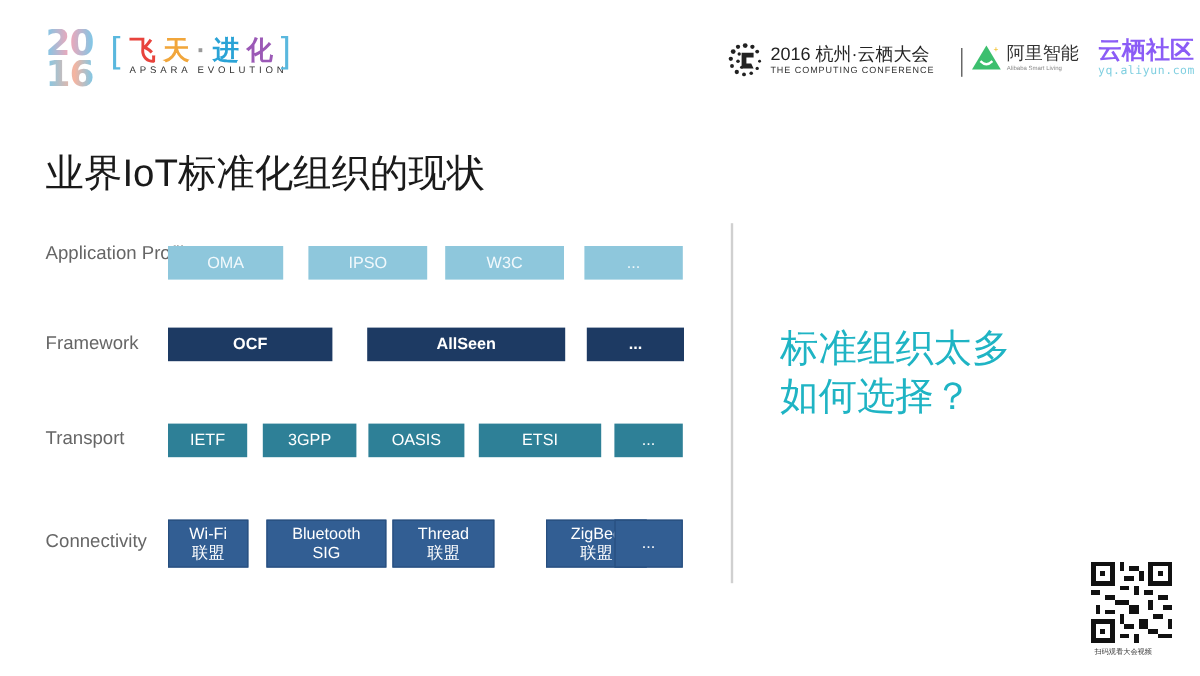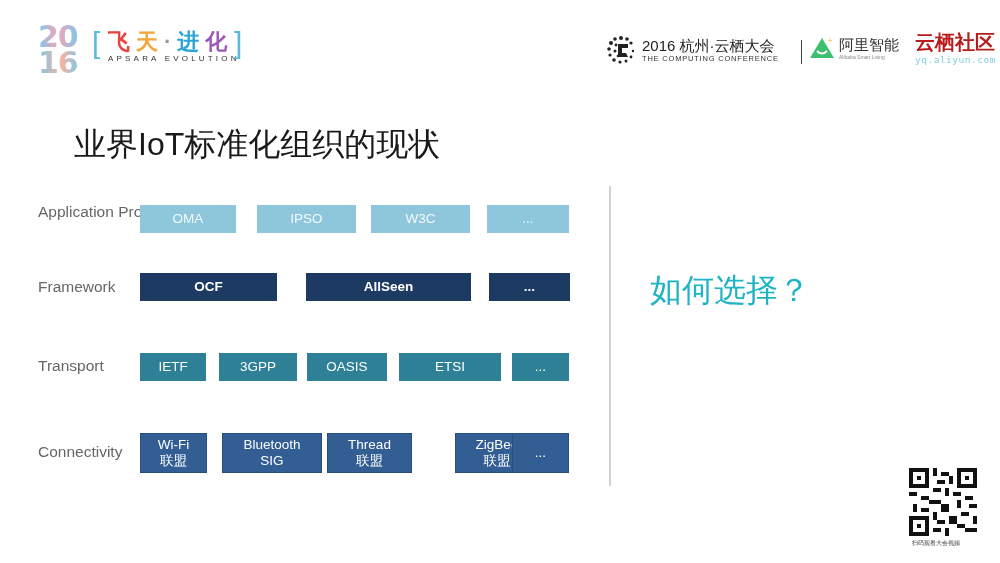--- a/index.html
+++ b/index.html
@@ -28,25 +28,25 @@
     .conf-text { display: flex; flex-direction: column; }
     .conf-text .t1 { font-size: 15px; color: #222; line-height: 17px; white-space: nowrap; }
     .conf-text .t2 { font-size: 7.5px; letter-spacing: 0.8px; color: #333; line-height: 10px; white-space: nowrap; }
     .divider-v { position: absolute; left: 801px; top: 40px; width: 1px; height: 24px; background: #444; }
     .ali-logo { position: absolute; left: 810px; top: 36px; display: flex; align-items: flex-start; }
     .ali-logo .tri { width: 26px; height: 24px; position: relative; margin-right: 3px; }
     .ali-logo .txt { display: flex; flex-direction: column; }
     .ali-logo .txt .t1 { font-size: 15px; color: #333; line-height: 18px; }
     .ali-logo .txt .t2 { font-size: 5px; color: #888; line-height: 7px; }
     .yq-logo { position: absolute; left: 915px; top: 30px; display: flex; flex-direction: column; align-items: flex-start; }
-    .yq-logo .t1 { font-size: 20px; font-weight: bold; color: #b91c1c; line-height: 24px; letter-spacing: 0px; }
+    .yq-logo .t1 { font-size: 20px; font-weight: bold; color: #8b5cf6; line-height: 24px; letter-spacing: 0px; }
     .yq-logo .t2 { font-family: "DejaVu Sans Mono", monospace; font-size: 9.5px; color: #7fcfe0; line-height: 11px; letter-spacing: 0.5px; }
 
     
-    .page-title { position: absolute; left: 38px; top: 123px; font-size: 32px; color: #1a1a1a; letter-spacing: 0px; white-space: nowrap; margin-left: 36px; }
+    .page-title { position: absolute; left: 38px; top: 123px; font-size: 32px; color: #1a1a1a; letter-spacing: 0px; white-space: nowrap; }
 
     
     .layer-label { position: absolute; left: 38px; font-size: 15.5px; color: #666; line-height: 20px; }
 
     
     .box { position: absolute; display: flex; flex-direction: column; align-items: center; justify-content: center; color: #fff; font-size: 13.5px; line-height: 16px; text-align: center; }
     .box.app { background: #8ec7dc; color: #f2f9fc; }
     .box.fw { background: #1d3a63; font-weight: bold; }
     .box.tr { background: #2e8097; }
     .box.conn { background: #325e93; border: 1px solid #274e7e; }
@@ -189,20 +189,21 @@
   <span>ZigBee</span>
   <span>联盟</span>
 </div>
 <div class="box conn" style="left:512px; top:433px; width:57px; height:40px;">
   <span>...</span>
 </div>
 
 <div class="sep-line"></div>
 
 <div class="callout">
+  <div>标准组织太多</div>
   <div>如何选择？</div>
 </div>
 
 <div class="qr">
   <svg width="68" height="68" viewBox="0 0 17 17" shape-rendering="crispEdges">
     <rect width="17" height="17" fill="#fff"></rect>
     <g fill="#111">
       <rect x="0" y="0" width="5" height="5"></rect>
         <rect x="1" y="1" width="3" height="3" fill="#fff"></rect>
         <rect x="2" y="2" width="1" height="1"></rect>

